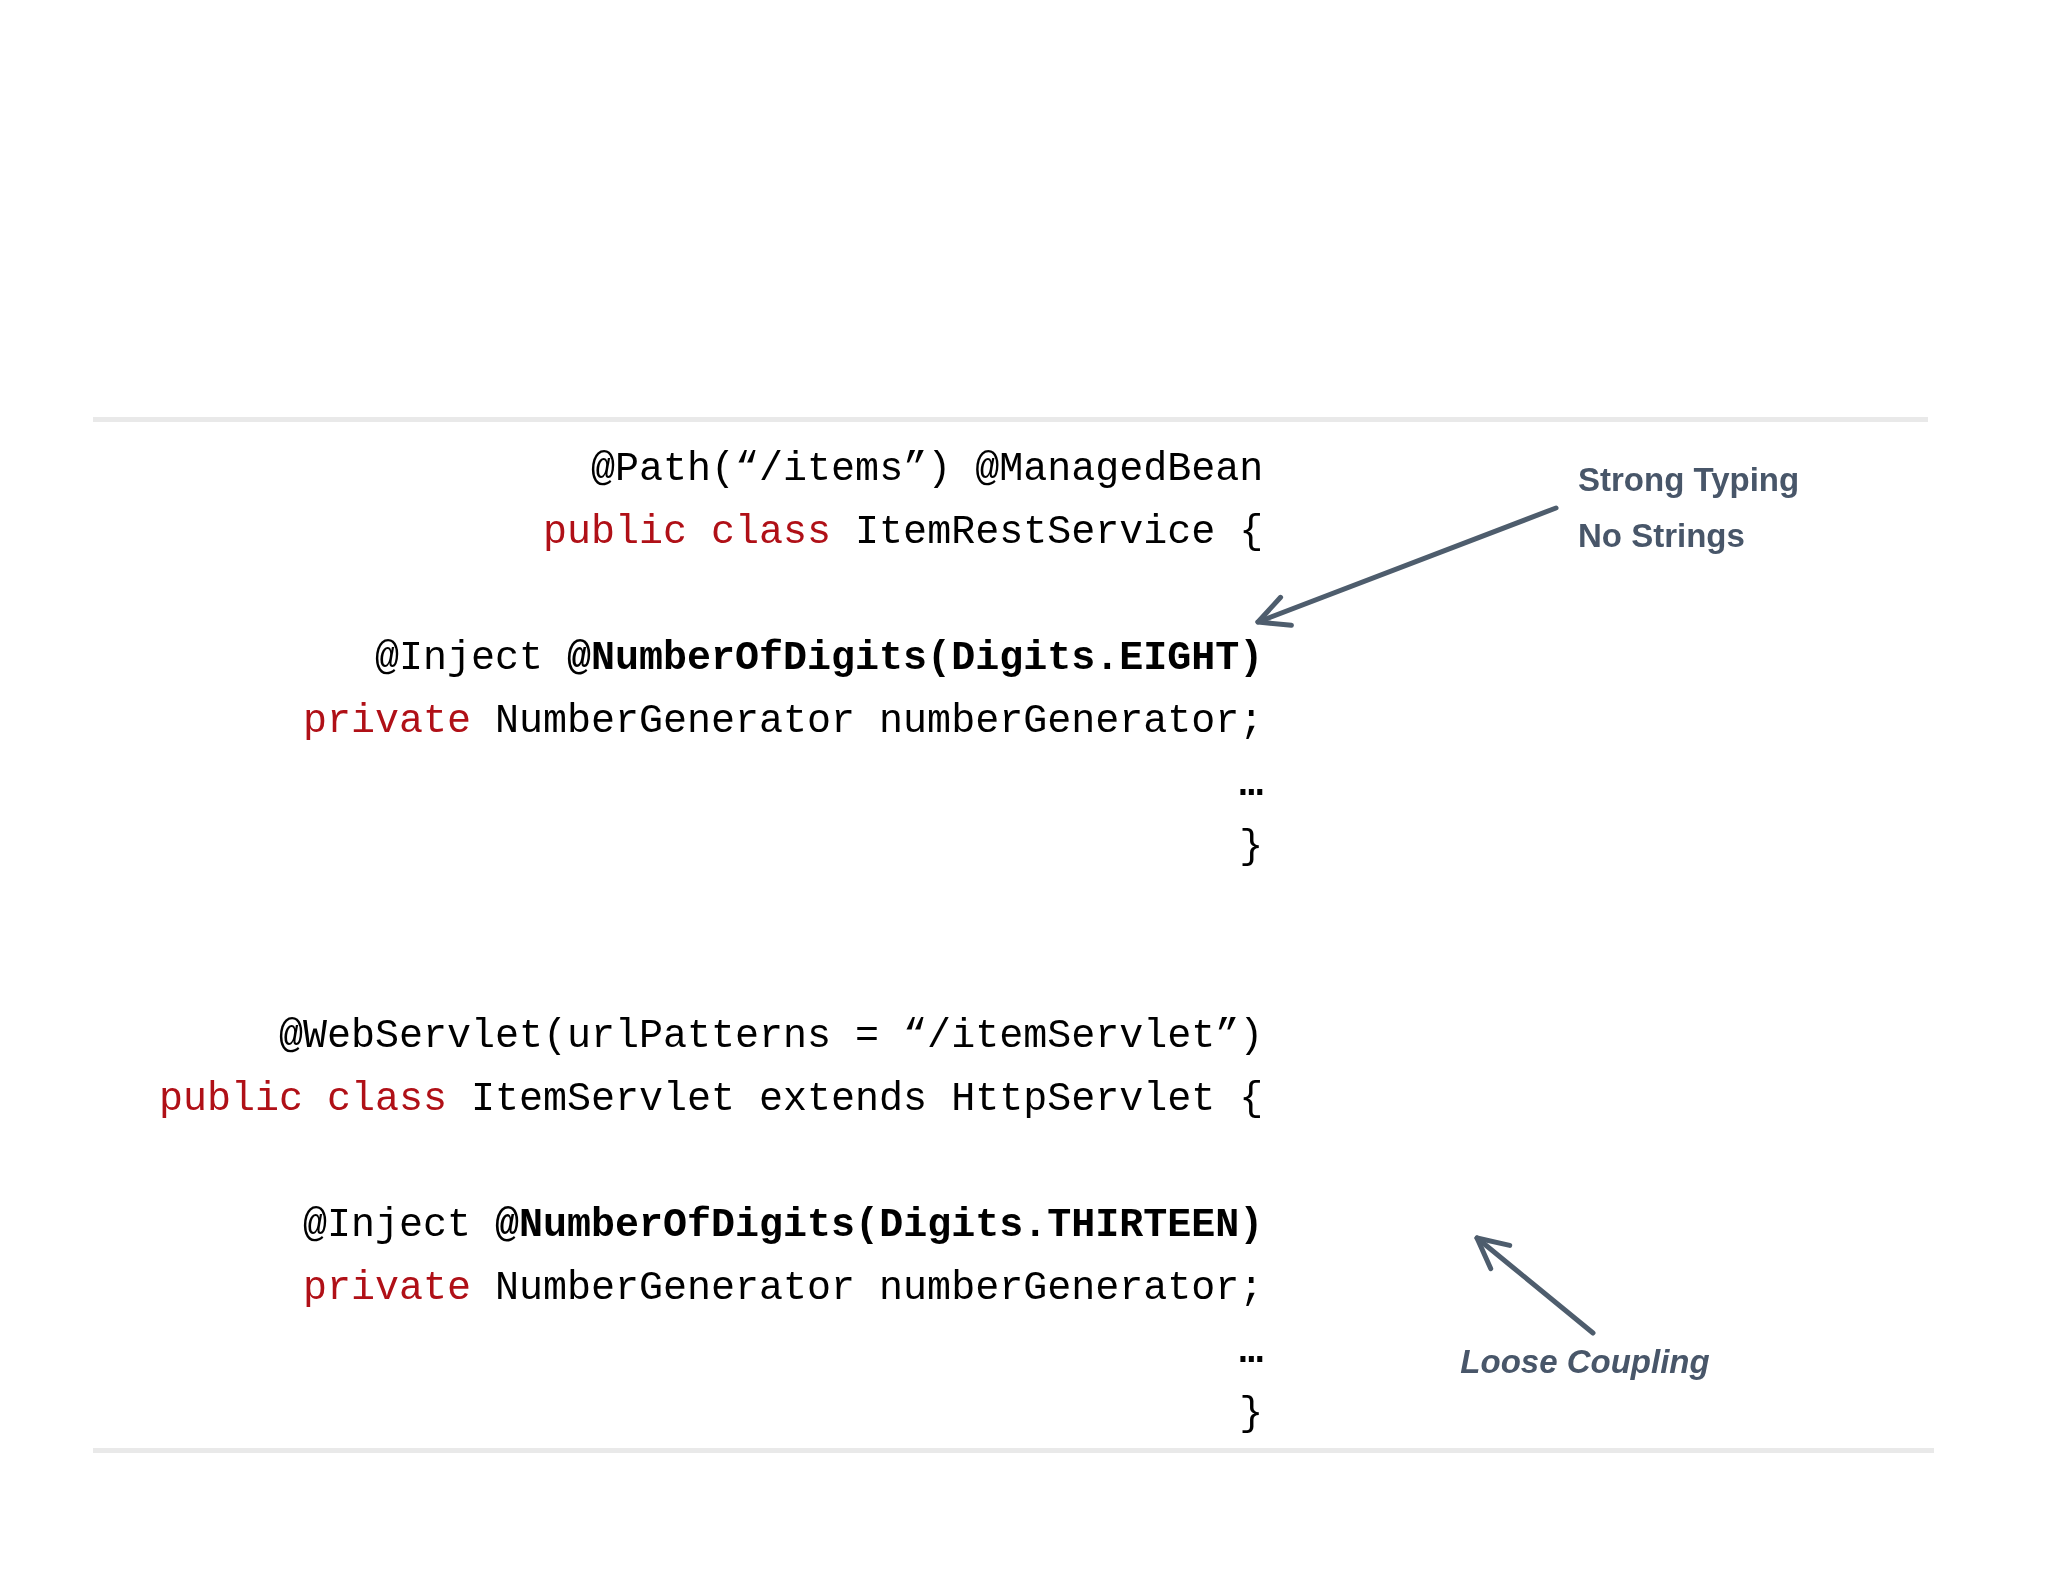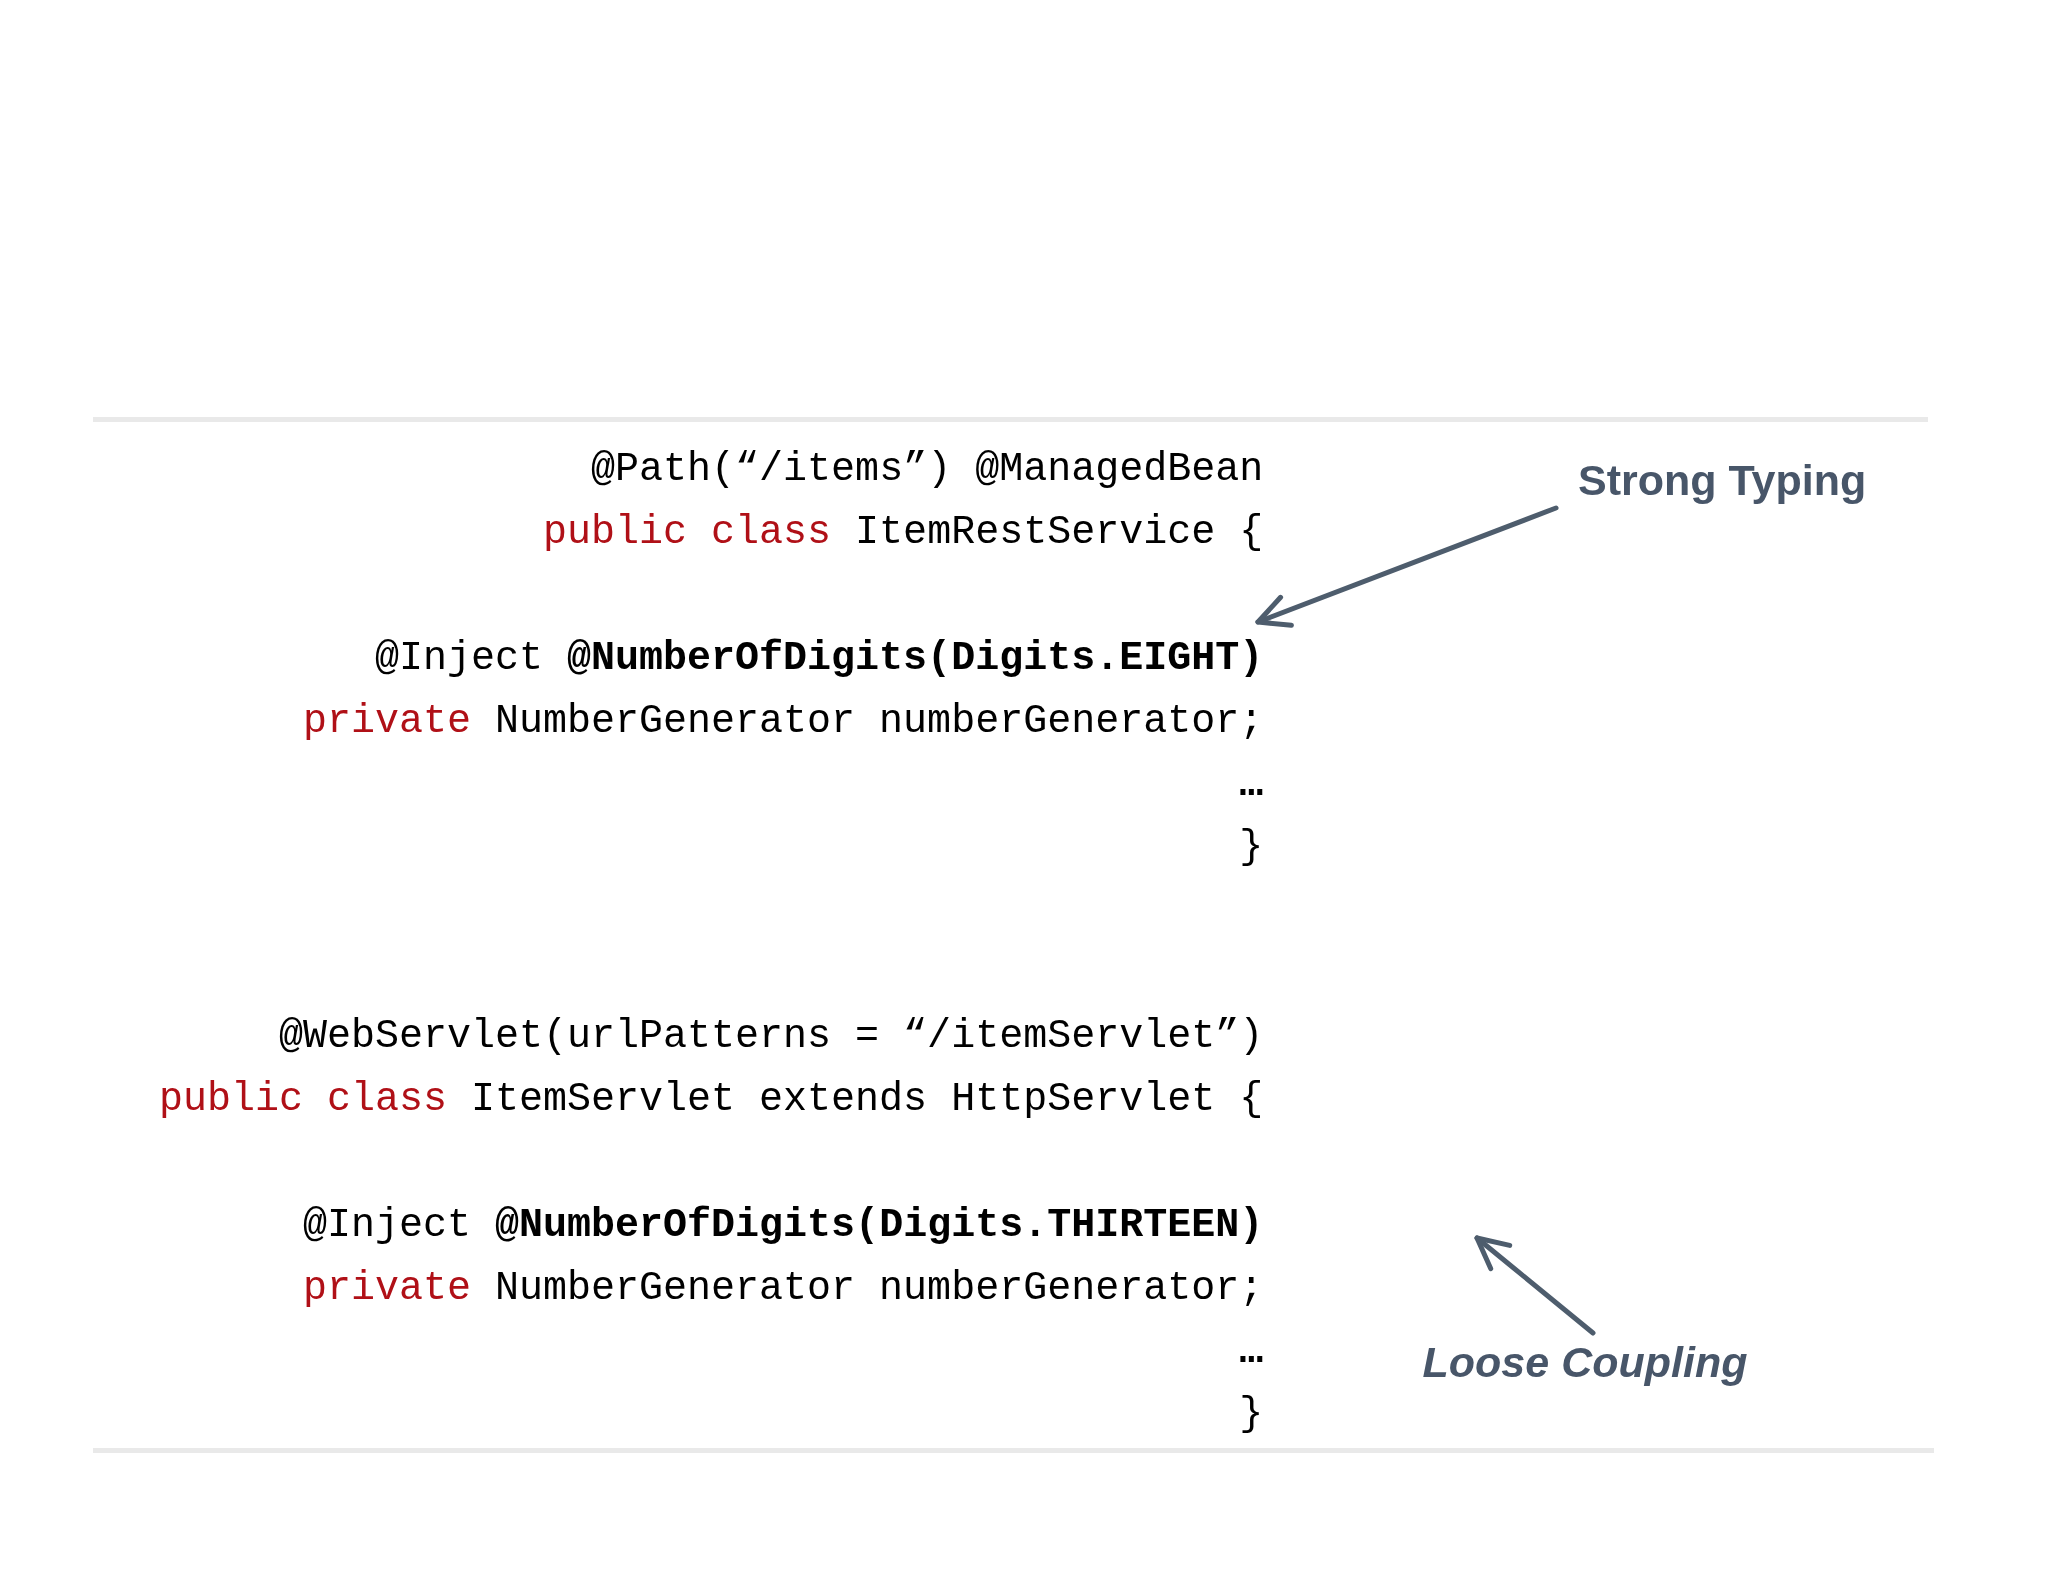--- a/index.html
+++ b/index.html
@@ -42,21 +42,21 @@
     text-align:right;
   }
   .code .line{height:63px;}
   .code .seg-k{color:var(--keyword-red,#b01017);margin-left:16px;}
   .code .seg-b{font-weight:bold;}
   
   .ann{
     position:absolute;
     font-family:"Liberation Sans",sans-serif;
     font-weight:bold;
-    font-size:43px;line-height:56px;
+    font-size:33px;line-height:56px;
     color:var(--annotation-slate,#485669);
     white-space:nowrap;
   }
   .ann-strong{left:1578px;top:452px;text-align:left;}
   .ann-loose{left:1180px;top:1334px;width:810px;text-align:center;font-style:italic;}
   
   .arrow-layer{position:absolute;left:0;top:0;width:2048px;height:1582px;pointer-events:none;}
   .arrow-layer line,.arrow-layer path{
     stroke:var(--arrow,#4e5d6d);
     stroke-width:5px;
@@ -71,20 +71,21 @@
 <div class="slide">
 
 
   <div class="rule rule-top"></div>
   <div class="rule rule-bottom"></div>
 
   <pre class="code"><div class="line"><span class="seg-p">@Path(“/items”) @ManagedBean</span></div><div class="line"><span class="seg-k">public class</span><span class="seg-p"> ItemRestService {</span></div><div class="line"> </div><div class="line"><span class="seg-p">  @Inject </span><span class="seg-b">@NumberOfDigits(Digits.EIGHT)</span></div><div class="line"><span class="seg-p">  </span><span class="seg-k">private</span><span class="seg-p"> NumberGenerator numberGenerator;</span></div><div class="line"><span class="seg-b">  …</span></div><div class="line"><span class="seg-p">}</span></div><div class="line"> </div><div class="line"> </div><div class="line"><span class="seg-p">@WebServlet(urlPatterns = “/itemServlet”)</span></div><div class="line"><span class="seg-k">public class</span><span class="seg-p"> ItemServlet extends HttpServlet {</span></div><div class="line"> </div><div class="line"><span class="seg-p">  @Inject </span><span class="seg-b">@NumberOfDigits(Digits.THIRTEEN)</span></div><div class="line"><span class="seg-p">  </span><span class="seg-k">private</span><span class="seg-p"> NumberGenerator numberGenerator;</span></div><div class="line"><span class="seg-b">  …</span></div><div class="line"><span class="seg-p">}</span></div></pre>
 
   <div class="ann ann-strong">
     <div>Strong Typing</div>
+    <div>No Strings</div>
   </div>
 
   <div class="ann ann-loose">
     <div>Loose Coupling</div>
   </div>
 
   <svg class="arrow-layer" viewBox="0 0 2048 1582" xmlns="http://www.w3.org/2000/svg">
     <g>
       <line x1="1556" y1="508" x2="1258" y2="622"></line>
       <path d="M1280.6,597.3 L1258,622 L1291.4,625.3"></path>

